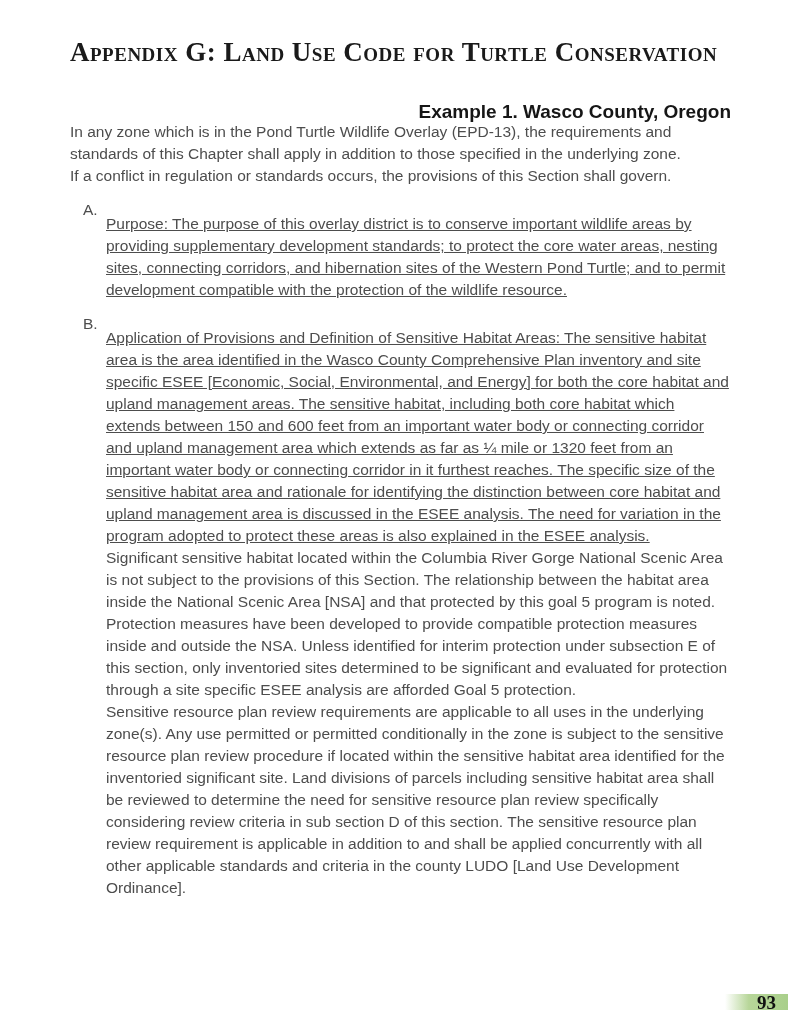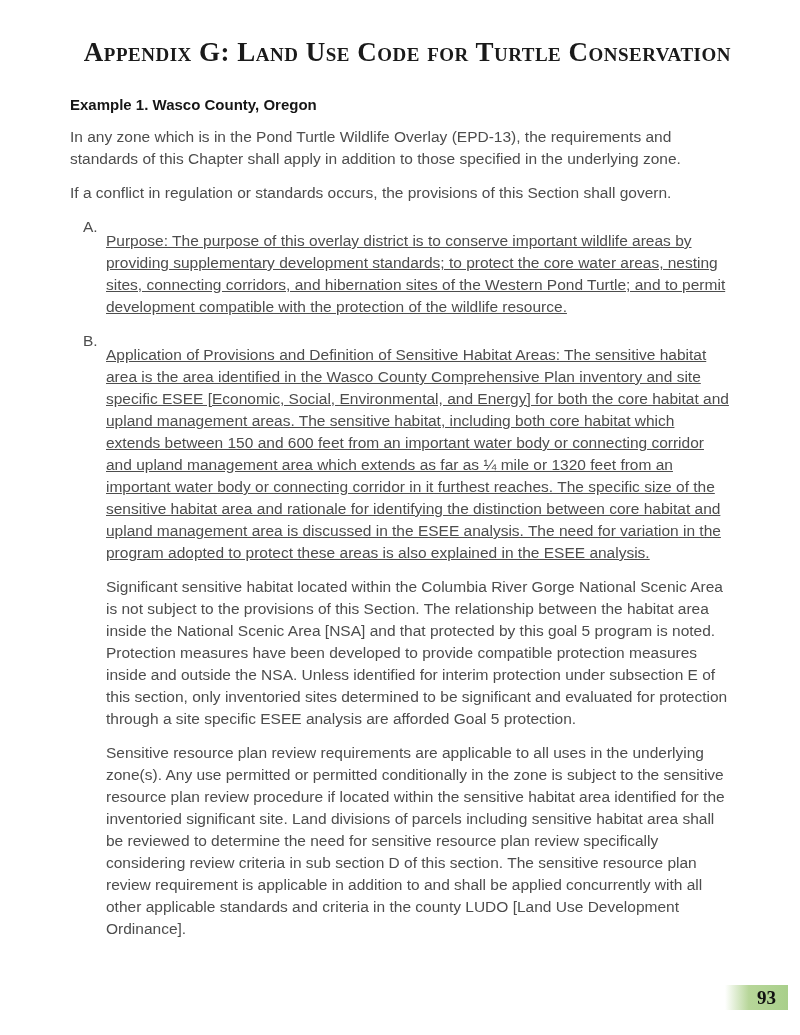--- a/index.html
+++ b/index.html
@@ -15,46 +15,47 @@
   .content {
     padding: 36px 69px 0 70px;
   }
   .doc-title {
     font-family: "Liberation Serif", serif;
     font-variant: small-caps;
     font-weight: 700;
     font-size: 27px;
     letter-spacing: 0.5px;
     color: #1a1a1a;
-    text-align: right;
+    text-align: left;
     line-height: 32px;
   }
   .example-heading {
-    margin-top: 28px;
-    font-size: 15px;
+    margin-top: 35px;
+    font-size: 19px;
     font-weight: 700;
     color: #161616;
     line-height: 18px;
+    text-align: right;
   }
   .source-line {
     margin-top: 15px;
     font-size: 15.5px;
     color: #5a5a5a;
     line-height: 20px;
   }
   .section-heading {
     margin-top: 46px;
     font-size: 15px;
     font-weight: 700;
     color: #161616;
     line-height: 18px;
     white-space: pre-wrap;
   }
   .para {
-    margin-top: 12px;
+    margin-top: 0;
     font-size: 15.5px;
     color: #4d4d4d;
     line-height: 22px;
   }
   .list {
     margin-top: 12px;
   }
   .list-item {
     display: flex;
     margin-top: 12px;
@@ -71,21 +72,21 @@
   }
   .list-body .para:first-child {
     margin-top: 14px;
     text-decoration: underline;
   }
   .page-number-box {
     position: absolute;
     right: 12px;
     bottom: 25px;
     width: 63px;
-    height: 25px;
+    height: 16px;
     background: linear-gradient(to right, #ffffff 0%, #b7d699 38%, #a9cf8b 100%);
     display: flex;
     align-items: center;
     justify-content: flex-end;
     padding-right: 12px;
   }
   .page-number {
     font-family: "Liberation Serif", serif;
     font-weight: 700;
     font-size: 19px;

